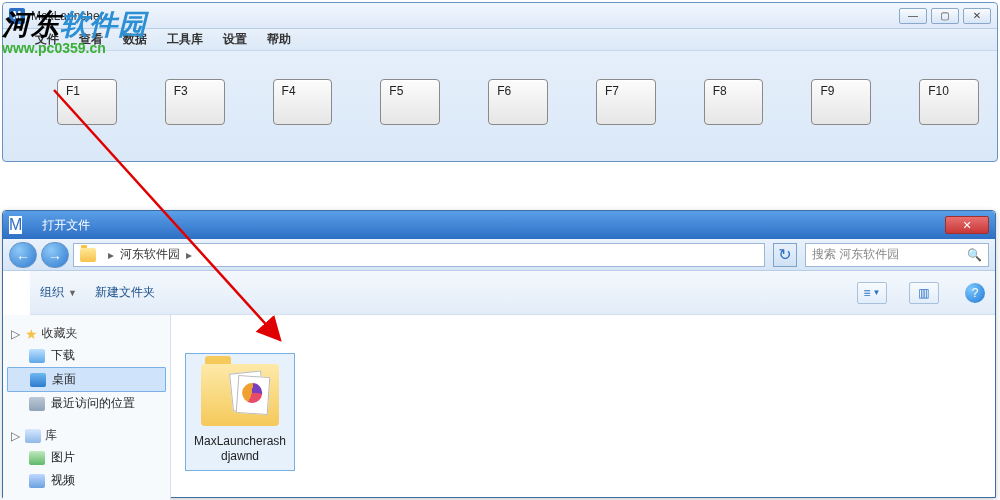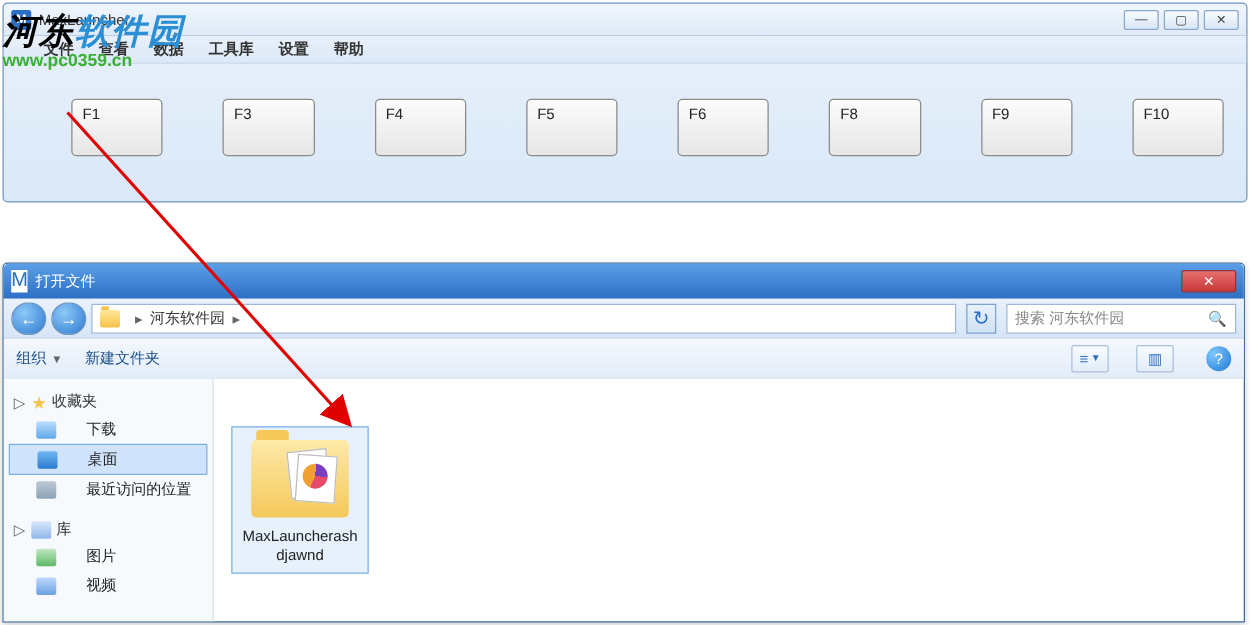--- a/index.html
+++ b/index.html
@@ -53,21 +53,21 @@
   border: 1px solid #3b6ea5; border-radius: 4px 4px 0 0;
   background: #fff;
   box-shadow: 0 2px 6px rgba(0,0,0,.2);
 }
 .dlg-titlebar {
   height: 28px; background: linear-gradient(#5a9fe8, #2d6fc4);
   display: flex; align-items: center; padding: 0 6px;
   border-radius: 4px 4px 0 0;
 }
 .dlg-titlebar .app-icon { background: #fff; color: #2d6fc4; }
-.dlg-title { color: #fff; font-size: 12px; margin-left: 6px; flex: 1; }
+.dlg-title { color: #fff; font-size: 12px; margin-left: 20px; flex: 1; }
 .close-btn {
   width: 44px; height: 18px; border-radius: 2px; border: 1px solid #a03030;
   background: linear-gradient(#e87070, #c83838); color: #fff;
   display: flex; align-items: center; justify-content: center; font-size: 11px; cursor: pointer;
 }
 
 .nav-row {
   height: 32px; background: linear-gradient(#eaf2fb, #d6e5f6);
   display: flex; align-items: center; padding: 0 6px; gap: 4px;
   border-bottom: 1px solid #b9cde6;
@@ -88,39 +88,39 @@
   width: 24px; height: 24px; border: 1px solid #7ba3cc; background: linear-gradient(#e8f1fb,#cfe1f4);
   color: #2d6fc4; display: flex; align-items: center; justify-content: center; cursor: pointer; margin: 0 4px;
 }
 .search-box {
   width: 184px; height: 24px; border: 1px solid #9cb8d6; background: #fff;
   display: flex; align-items: center; padding: 0 6px; font-size: 12px; color: #888; text-align: center;
 }
 .search-box .mag { margin-left: auto; color: #3a7bc8; }
 
 .toolbar-row {
-  height: 32px; background: linear-gradient(#f4f8fd,#e2ecf8);
+  height: 44px; background: linear-gradient(#f4f8fd,#e2ecf8);
   display: flex; align-items: center; padding: 0 10px; gap: 18px;
-  border-bottom: 1px solid #d5e0ee; font-size: 12px; color: #1a4f8a;
+  border-bottom: 1px solid #d5e0ee; font-size: 12px; color: #1a4f8a; margin-left: 27px;
 }
 .tool-item { display: flex; align-items: center; gap: 4px; cursor: pointer; }
 .tool-item .drop { font-size: 9px; color: #666; }
 .spacer { flex: 1; }
 .view-btn { width: 30px; height: 22px; border: 1px solid #a9c0da; background: linear-gradient(#f7fbff,#e2edf9); display: flex; align-items: center; justify-content: center; color: #2d6fc4; cursor: pointer; border-radius: 2px; margin-left: 4px;}
 .help-btn { width: 20px; height: 20px; border-radius: 50%; background: radial-gradient(circle at 30% 30%,#7fc7ff,#1e78d0); color: #fff; display: flex; align-items: center; justify-content: center; font-size: 12px; margin-left: 8px; cursor: pointer;}
 
 .body-row { display: flex; height: calc(100% - 92px); }
 .sidebar {
   width: 168px; border-right: 1px solid #d5e0ee; padding: 8px 4px; background: #f7fafd;
   font-size: 12px;
 }
 .tree-group { margin-bottom: 10px; }
 .tree-head { display: flex; align-items: center; gap: 4px; padding: 2px 4px; color: #333; }
 .tree-head .tw { color: #666; width: 10px; }
-.tree-item { display: flex; align-items: center; gap: 24px; padding: 3px 4px 3px 22px; color: #222; cursor: pointer;}
+.tree-item { display: flex; align-items: center; gap: 6px; padding: 3px 4px 3px 22px; color: #222; cursor: pointer;}
 .tree-item.selected { background: #cfe4fb; border: 1px solid #7bb0e6; border-radius: 1px; }
 .ico { width: 16px; height: 14px; display: inline-block; border-radius: 2px; }
 .ico-star { color: #f5c24a; font-size: 14px; line-height: 14px; }
 .ico-dl { background: linear-gradient(#bde0ff,#5fa8e8); }
 .ico-desktop { background: linear-gradient(#6fb8f0,#2d7bd0); }
 .ico-recent { background: linear-gradient(#bcc8d6,#8fa2b8); }
 .ico-lib { background: linear-gradient(#d8e8ff,#8fb8e8); }
 .ico-vid { background: linear-gradient(#c0d8ff,#6aa0e0); }
 .ico-pic { background: linear-gradient(#c0e8c0,#5fb868); }
 
@@ -168,20 +168,21 @@
     <div class="menu-item">工具库</div>
     <div class="menu-item">设置</div>
     <div class="menu-item">帮助</div>
   </div>
   <div class="fkeys">
     <div class="fkey">F1</div>
     <div class="fkey">F3</div>
     <div class="fkey">F4</div>
     <div class="fkey">F5</div>
     <div class="fkey">F6</div>
+    <div class="fkey">F7</div>
     <div class="fkey">F8</div>
     <div class="fkey">F9</div>
     <div class="fkey">F10</div>
   </div>
 </div>
 
 <svg class="arrow-svg" viewBox="0 0 280 300">
   <defs>
     <marker id="ah" markerWidth="12" markerHeight="12" refX="9" refY="5" orient="auto">
       <path d="M0,0 L10,5 L0,10 z" fill="#e00000"></path>

